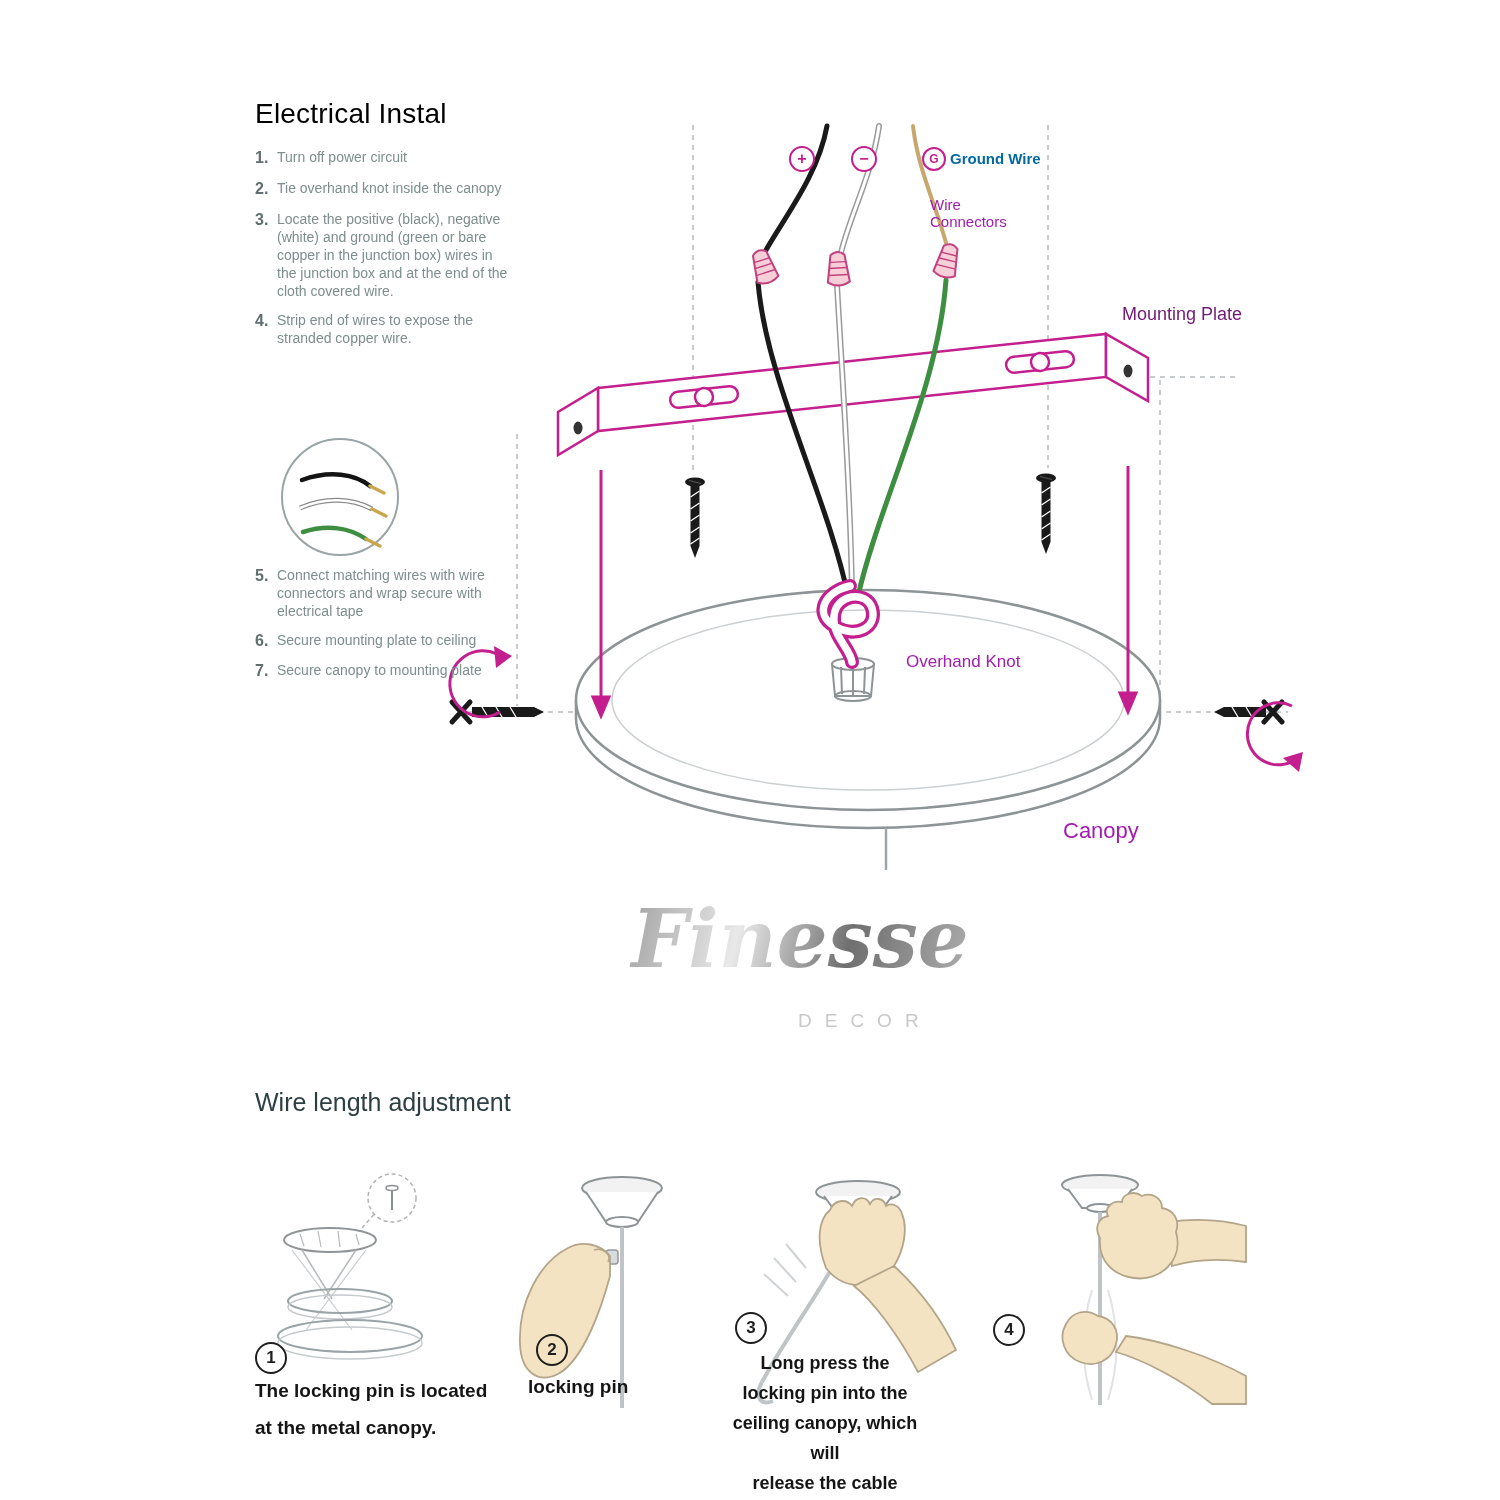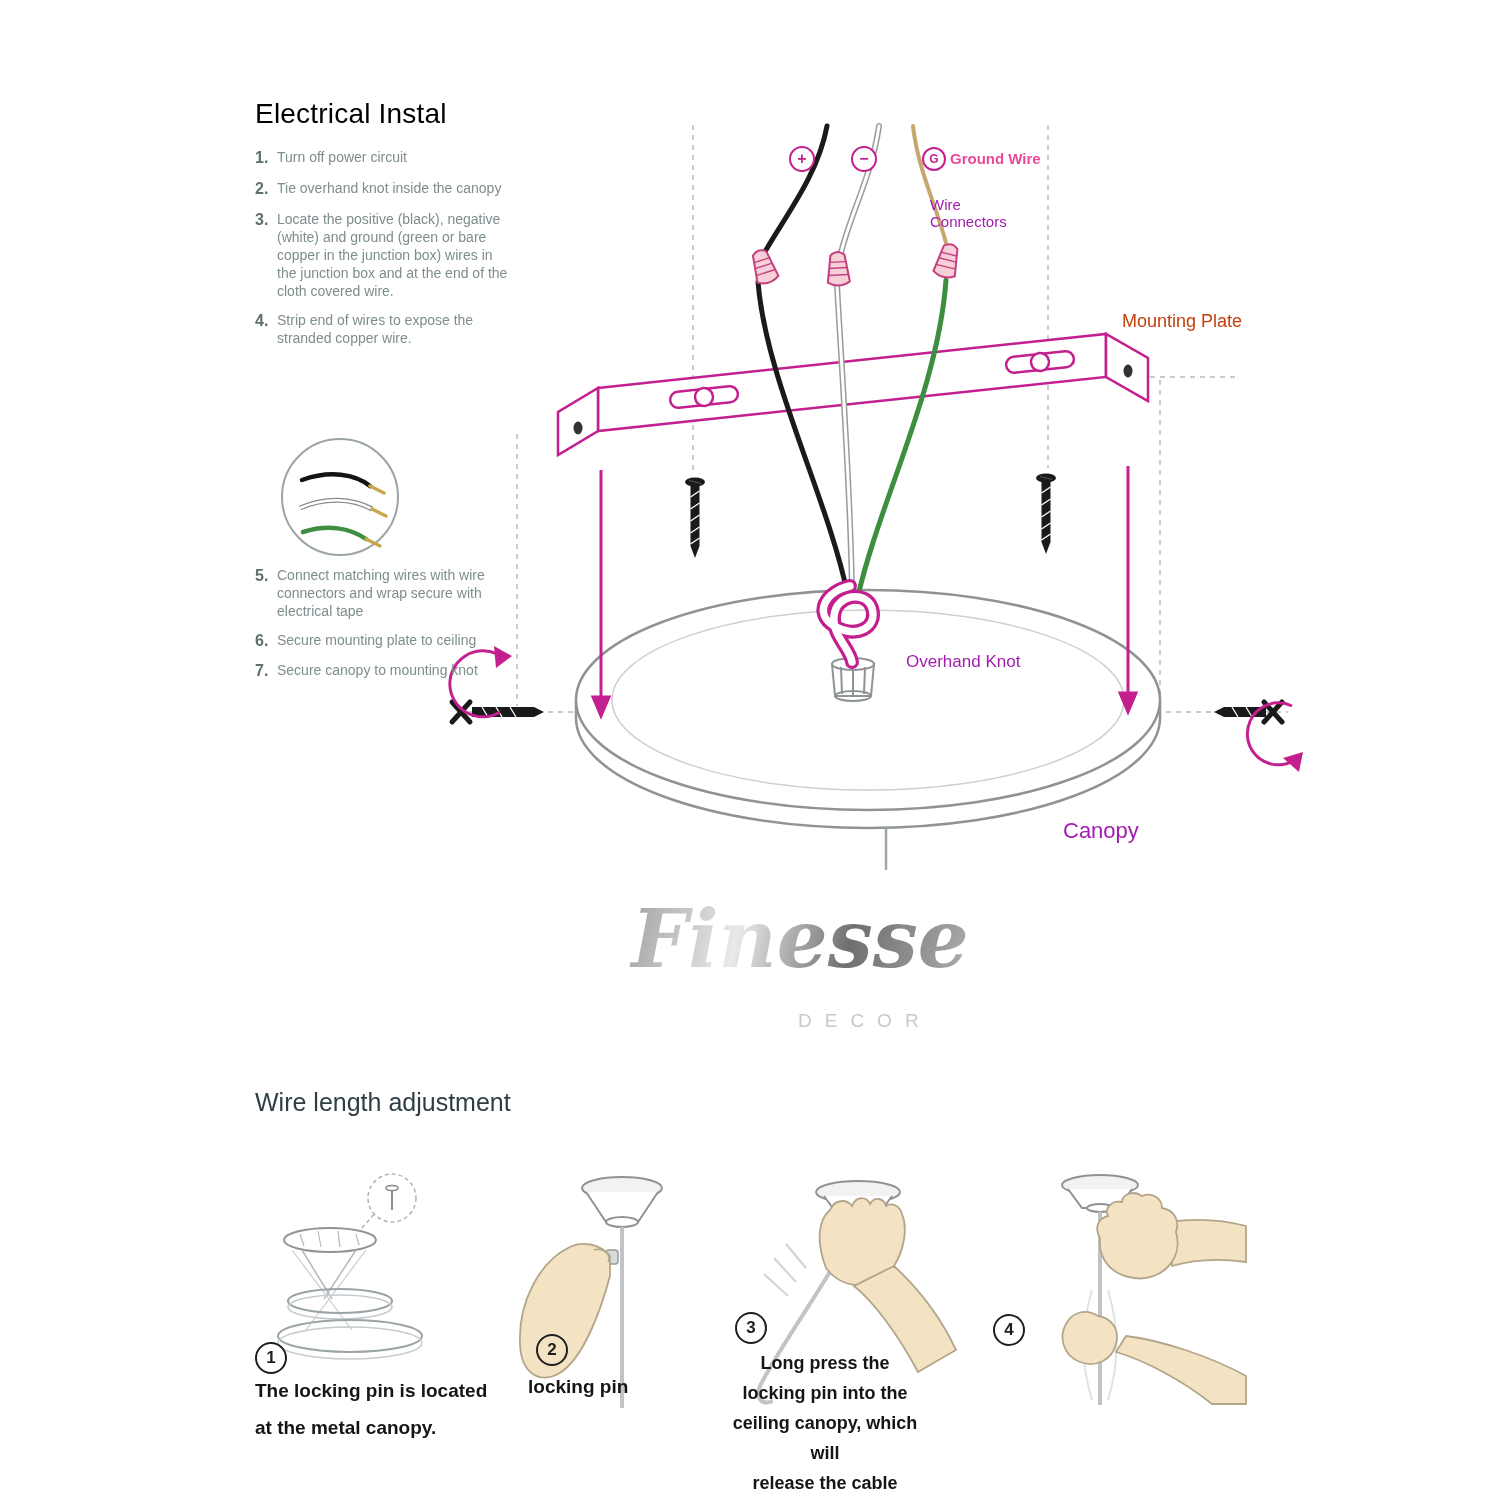--- a/index.html
+++ b/index.html
@@ -8,21 +8,21 @@
   svg.art{position:absolute;left:0;top:0;}
   h1.etitle{position:absolute;margin:0;font-size:28px;font-weight:500;color:#000000;letter-spacing:.2px;}
   h2.atitle{position:absolute;margin:0;font-size:25px;font-weight:500;color:#2e3f44;}
   .steps{position:absolute;}
   .step{display:flex;margin-bottom:10px;}
   .sn{flex:0 0 22px;font-weight:bold;color:#5f6e6e;font-size:16px;line-height:1.3;}
   .st{width:232px;color:#7e8d8d;font-size:14px;line-height:1.3;}
   .badge{position:absolute;border:2px solid #c41f8e;border-radius:50%;color:#c41f8e;
          display:flex;align-items:center;justify-content:center;font-weight:bold;background:#fff;}
   .glabel{position:absolute;color:#a21caf;}
-  .mlabel{position:absolute;color:#ec4899;font-weight:bold;font-size:15px;}
+  .mlabel{position:absolute;color:#0369a1;font-weight:bold;font-size:15px;}
   .brand{position:absolute;left:600px;top:892px;width:400px;text-align:center;
          font-family:"DejaVu Serif", serif;font-style:italic;font-weight:600;font-size:80px;
          background:linear-gradient(105deg,#8f8f8f 0%,#e9e9e9 35%,#6f6f6f 62%,#bdbdbd 100%);
          -webkit-background-clip:text;background-clip:text;color:#9a9a9a;-webkit-text-fill-color:transparent;}
   .brandsub{position:absolute;left:798px;top:1010px;letter-spacing:13px;font-size:19px;color:#c9c9c9;}
   .numbadge{position:absolute;width:28px;height:28px;border:2px solid #1f1f1f;border-radius:50%;
             display:flex;align-items:center;justify-content:center;font-weight:bold;font-size:17px;color:#1f1f1f;}
   .cap{position:absolute;font-weight:bold;color:#151515;font-size:19px;line-height:30px;}
   .cap1{line-height:37px;}
 </style>
@@ -242,35 +242,35 @@
     <div class="step">
       <span class="sn">5.</span>
       <span class="st">Connect matching wires with wire connectors and wrap secure with electrical tape</span>
     </div>
     <div class="step">
       <span class="sn">6.</span>
       <span class="st">Secure mounting plate to ceiling</span>
     </div>
     <div class="step">
       <span class="sn">7.</span>
-      <span class="st">Secure canopy to mounting knot</span>
+      <span class="st">Secure canopy to mounting plate</span>
     </div>
   </div>
 
   <div class="badge" style="left:789px;top:146px;width:22px;height:22px;font-size:16px;">+</div>
   <div class="badge" style="left:851px;top:146px;width:22px;height:22px;font-size:16px;">−</div>
   <div class="badge" style="left:922px;top:147px;width:20px;height:20px;font-size:12px;">G</div>
   <div class="mlabel" style="left:950px;top:150px;">Ground Wire</div>
 
   <div class="glabel" style="left:930px;top:196px;font-size:15px;">
     <div>Wire</div>
     <div>Connectors</div>
   </div>
 
-  <div class="glabel" style="left:1122px;top:311px;font-size:18px;color:#c2410c;">Mounting Plate</div>
+  <div class="glabel" style="left:1122px;top:304px;font-size:18px;color:#701a75;">Mounting Plate</div>
   <div class="glabel" style="left:906px;top:652px;font-size:17px;">Overhand Knot</div>
   <div class="glabel" style="left:1063px;top:818px;font-size:22px;">Canopy</div>
 
   <div class="brand">Finesse</div>
   <div class="brandsub">DECOR</div>
 
   <h2 class="atitle" style="left:255px;top:1088px;">Wire length adjustment</h2>
 
   <div class="numbadge" style="left:255px;top:1342px;">1</div>
   <div class="numbadge" style="left:536px;top:1334px;">2</div>

